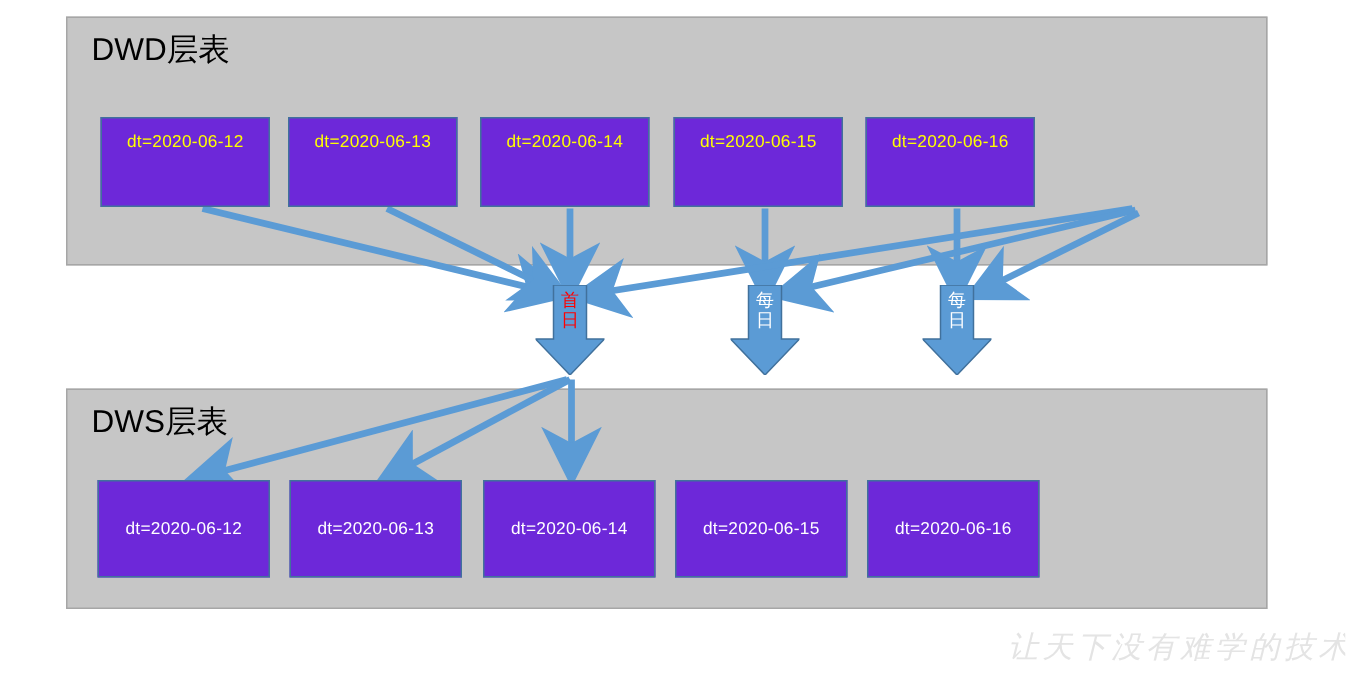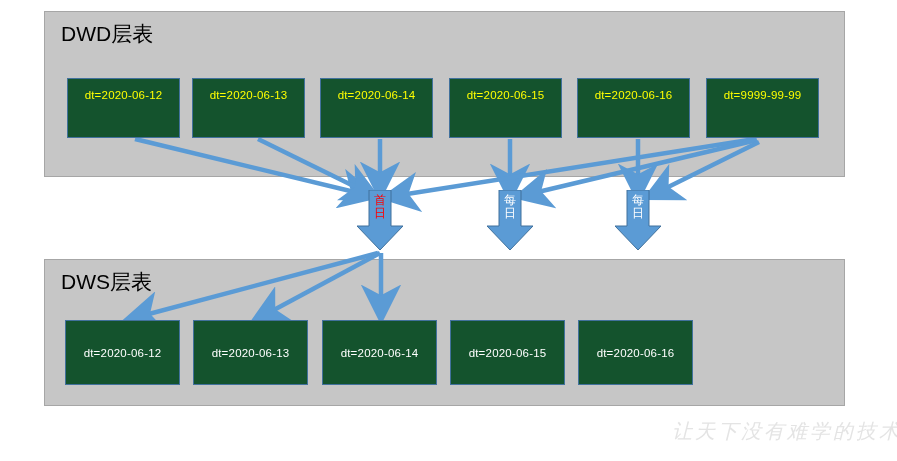--- a/index.html
+++ b/index.html
@@ -29,21 +29,21 @@
     position: absolute;
     left: 16px;
     top: 10px;
     font-size: 21px;
     color: #000000;
     line-height: 1.1;
     white-space: nowrap;
   }
   .node {
     position: absolute;
-    background: #14532d;
+    background: #6d28d9;
     border: 1px solid #41719c;
     box-sizing: border-box;
     font-size: 11.5px;
     letter-spacing: 0.2px;
     display: flex;
     justify-content: center;
     white-space: nowrap;
   }
   .node.dwd {
     color: #ffff00;
@@ -139,23 +139,20 @@
   </div>
   <div class="node dwd" style="left:320px;top:78px;width:113px;height:60px;">
     <span>dt=2020-06-14</span>
   </div>
   <div class="node dwd" style="left:449px;top:78px;width:113px;height:60px;">
     <span>dt=2020-06-15</span>
   </div>
   <div class="node dwd" style="left:577px;top:78px;width:113px;height:60px;">
     <span>dt=2020-06-16</span>
   </div>
-  <div class="node dwd" style="left:706px;top:78px;width:113px;height:60px;">
-    <span>dt=9999-99-99</span>
-  </div>
 
   <div class="node dws" style="left:65px;top:320px;width:115px;height:65px;">
     <span>dt=2020-06-12</span>
   </div>
   <div class="node dws" style="left:193px;top:320px;width:115px;height:65px;">
     <span>dt=2020-06-13</span>
   </div>
   <div class="node dws" style="left:322px;top:320px;width:115px;height:65px;">
     <span>dt=2020-06-14</span>
   </div>

